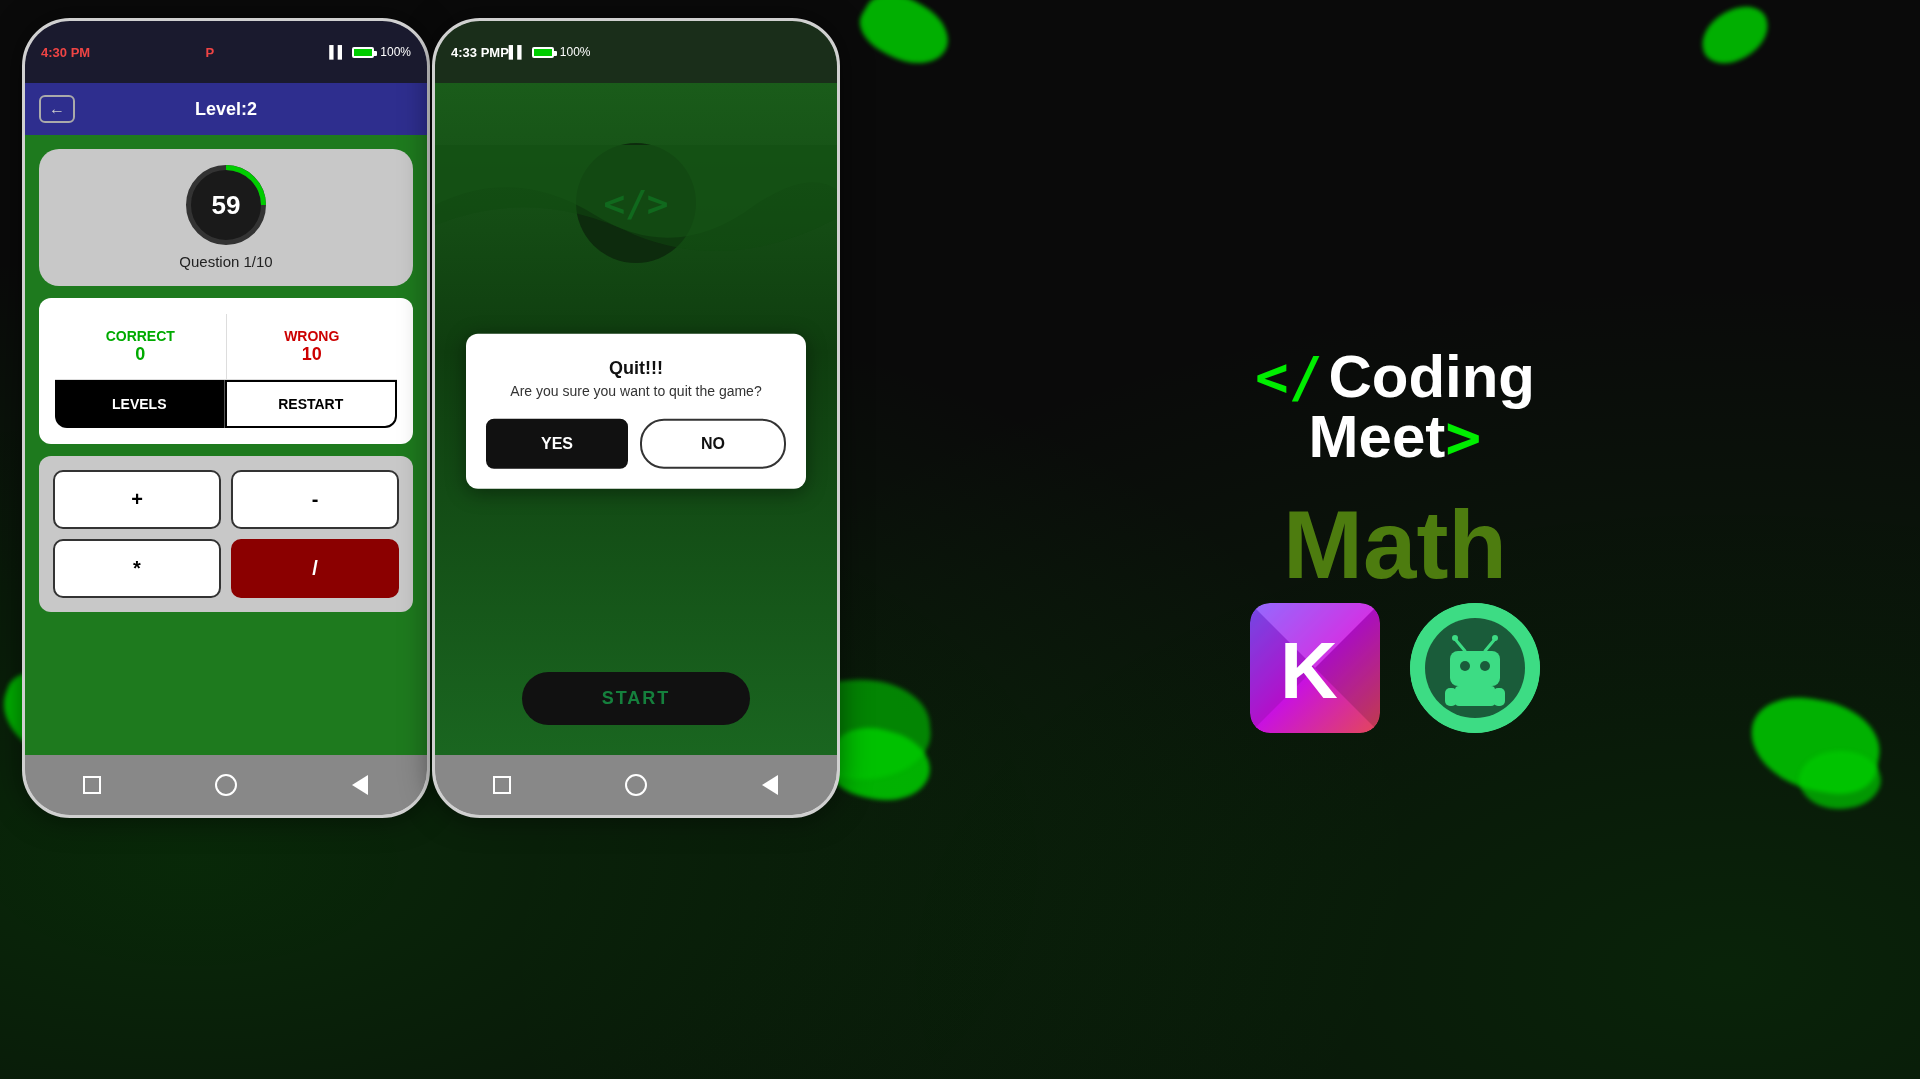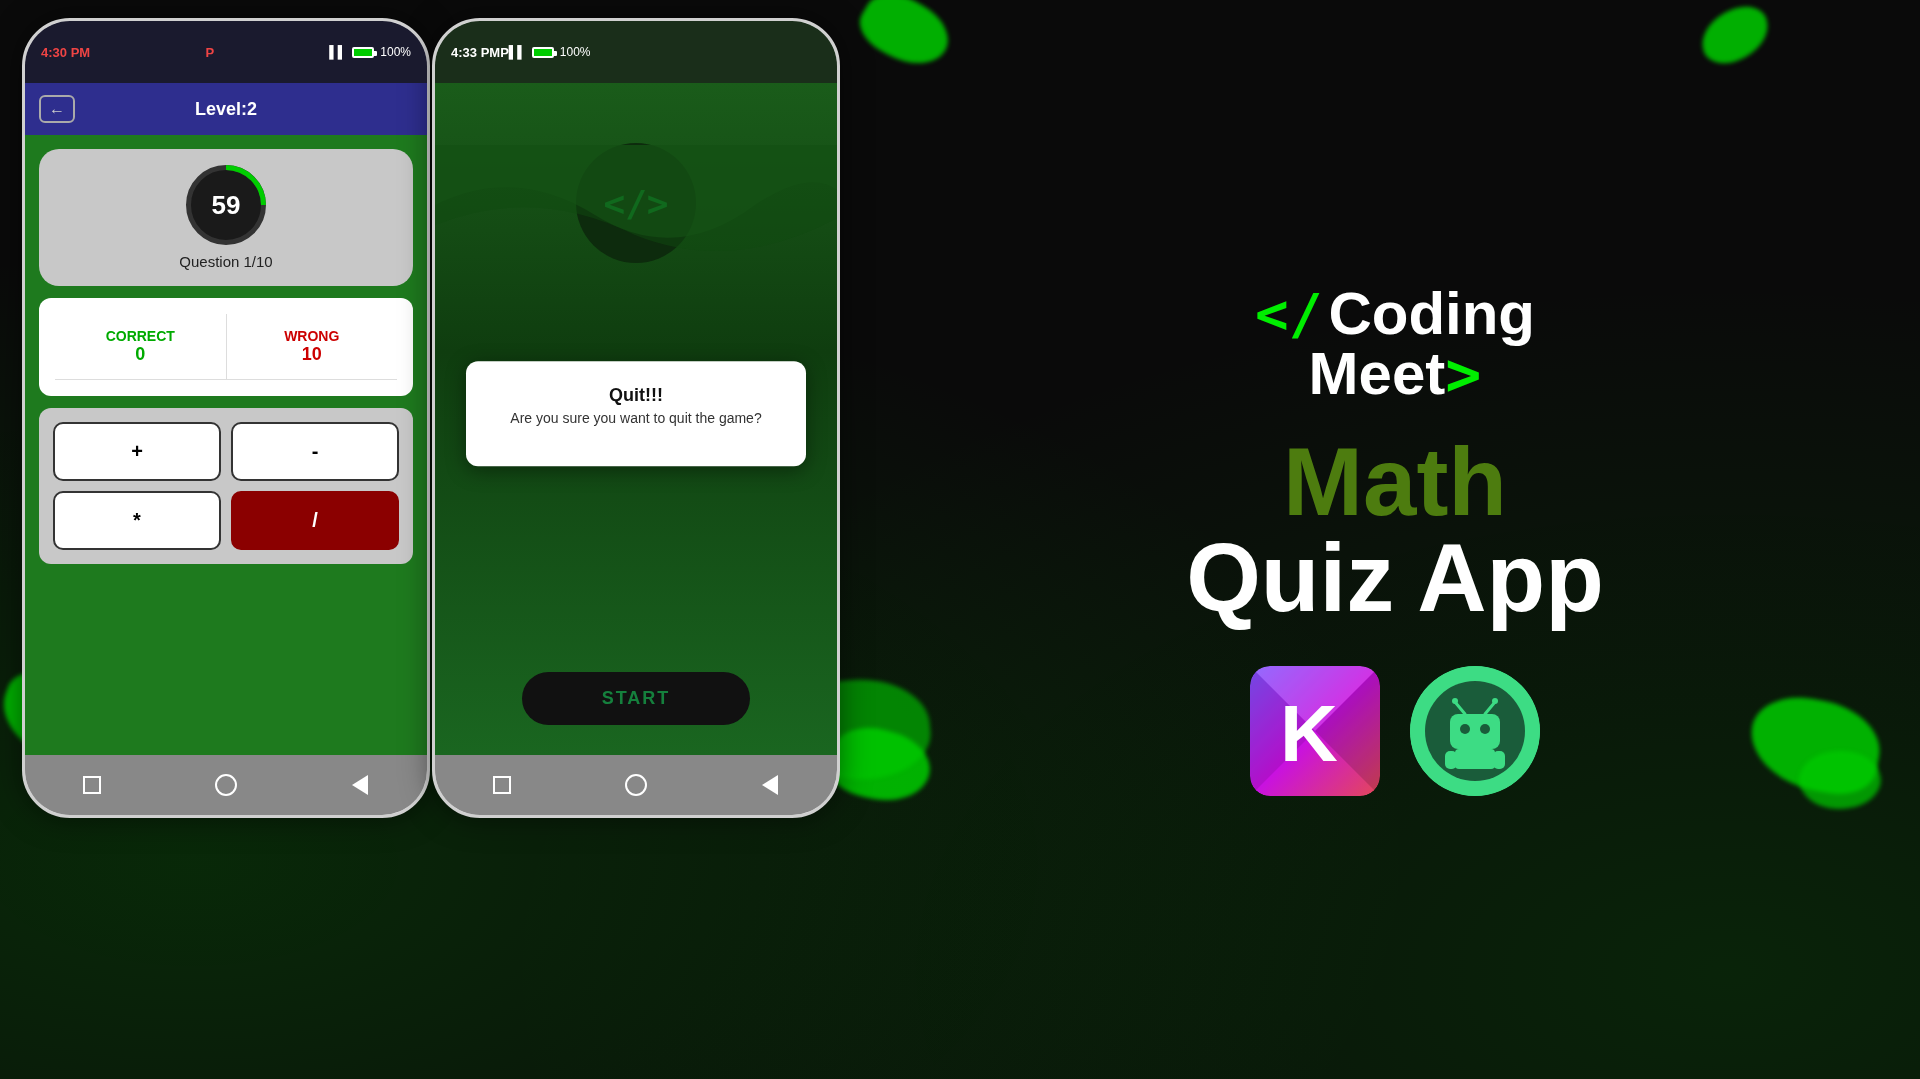--- a/index.html
+++ b/index.html
@@ -664,20 +664,22 @@
         <div class="score-cell">
           <div class="score-label-correct">CORRECT</div>
           <div class="score-value-correct">0</div>
         </div>
         <div class="score-cell">
           <div class="score-label-wrong">WRONG</div>
           <div class="score-value-wrong">10</div>
         </div>
       </div>
       <div class="action-row">
+        <button class="action-btn">LEVELS</button>
+        <button class="action-btn">RESTART</button>
       </div>
     </div>
 
     <div class="ops-card">
       <div class="op-btn">+</div>
       <div class="op-btn">-</div>
       <div class="op-btn">*</div>
       <div class="op-btn selected">/</div>
     </div>
 
@@ -720,20 +722,24 @@
       <path d="M0,80 Q100,40 200,90 Q300,130 408,70 L408,0 L0,0 Z" fill="#0f4a0f" opacity="0.5"></path>
     </svg>
 
     <div class="code-logo">
       <span class="code-logo-text">&lt;/&gt;</span>
     </div>
 
     <div class="quit-dialog">
       <div class="dialog-title">Quit!!!</div>
       <div class="dialog-msg">Are you sure you want to quit the game?</div>
+      <div class="dialog-buttons">
+        <button class="dialog-btn-yes">YES</button>
+        <button class="dialog-btn-no">NO</button>
+      </div>
     </div>
 
     <button class="start-btn" style="margin-top:auto;">START</button>
 
   </div>
 
   <div class="phone-nav">
     <div class="nav-btn">
       <div class="nav-square"></div>
     </div>
@@ -753,21 +759,20 @@
       <span class="cm-bracket-open">&lt;/</span>
       <span class="cm-coding">Coding</span>
     </div>
     <div class="cm-meet-row">
       <span class="cm-meet">Meet</span>
       <span class="cm-arrow">&gt;</span>
     </div>
   </div>
 
   <div class="main-title">Math</div>
-  <div class="sub-title">Quiz App</div>
 
   <div class="tech-logos">
 
     <div class="kotlin-logo">
       <svg width="130" height="130" viewBox="0 0 130 130">
         <defs>
           <linearGradient id="kotlinGrad1" x1="0%" y1="0%" x2="100%" y2="100%">
             <stop offset="0%" style="stop-color:#7f52ff"></stop>
             <stop offset="50%" style="stop-color:#c811e1"></stop>
             <stop offset="100%" style="stop-color:#e44857"></stop>

